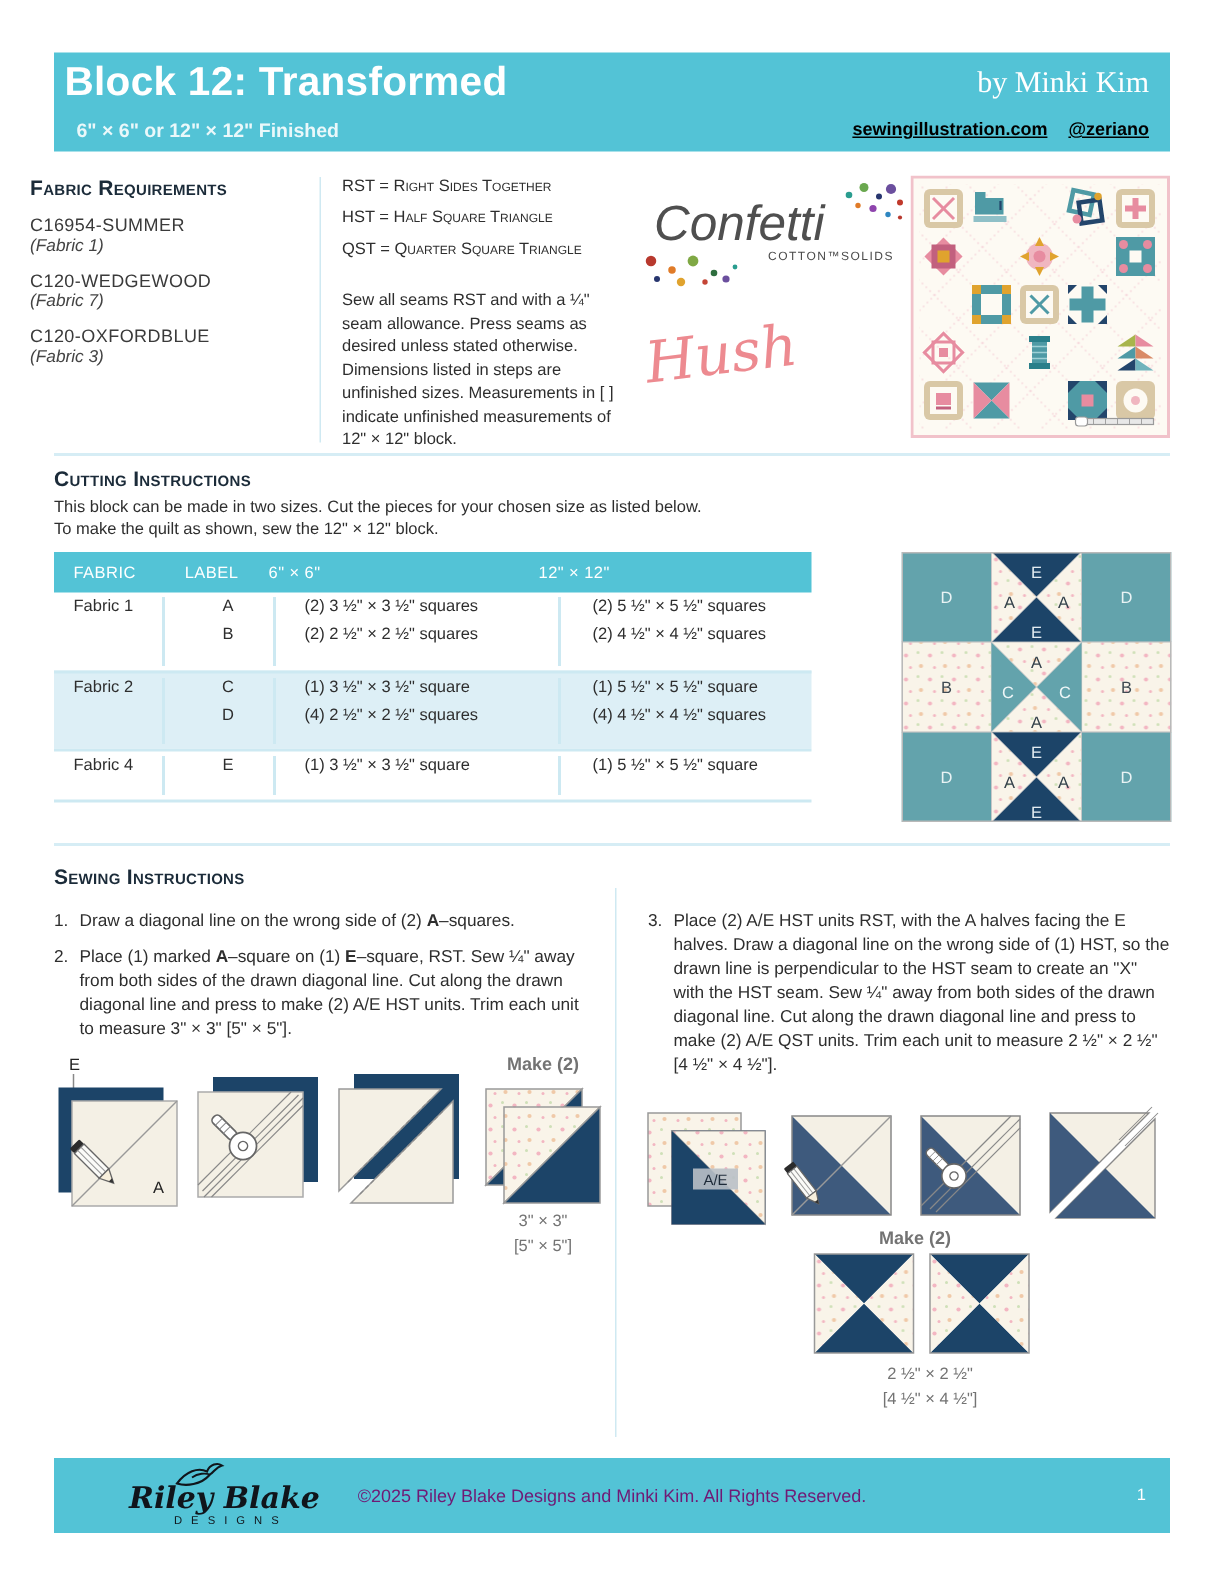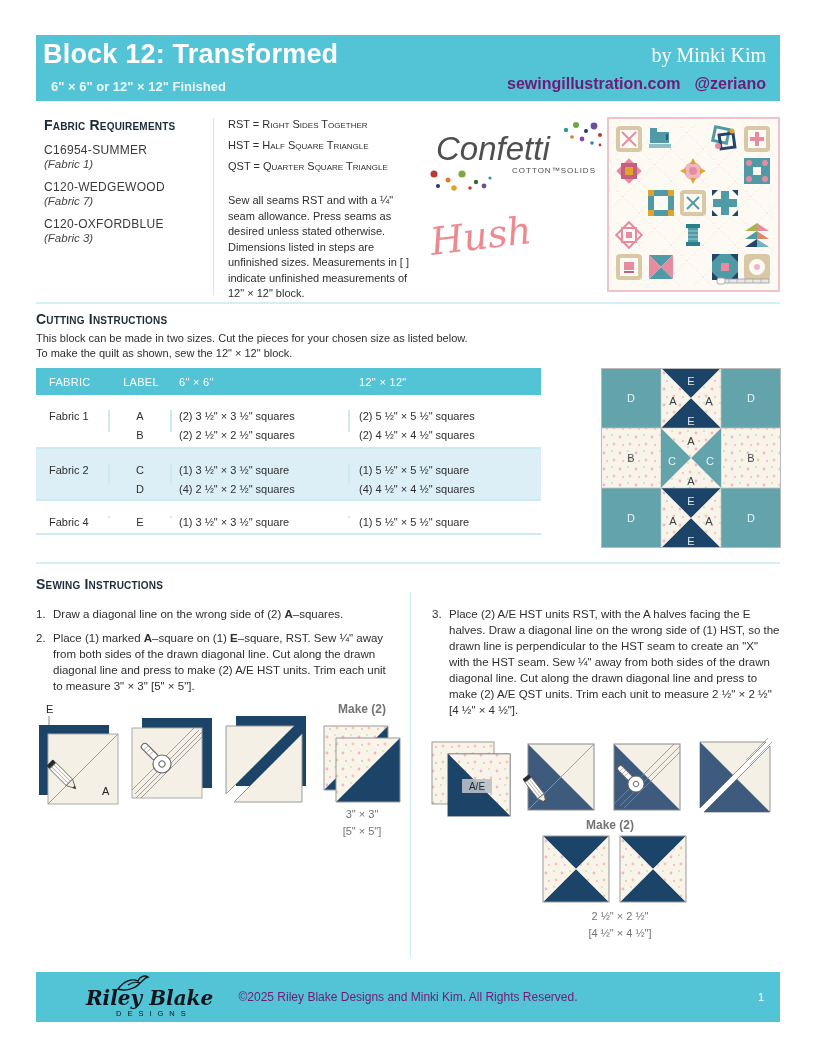--- a/index.html
+++ b/index.html
@@ -5,21 +5,21 @@
   html,body{margin:0;padding:0;background:#fff;}
   body{width:816px;height:1056px;position:relative;font-family:"Liberation Sans",sans-serif;color:#333;overflow:hidden;}
   .abs{position:absolute;}
 
   
   .band{position:absolute;left:36px;width:744px;background:#53c3d6;}
   #hdr{top:35px;height:66px;}
   #hdr .title{position:absolute;left:7px;top:4px;font-size:27px;font-weight:700;color:#fff;letter-spacing:.2px;}
   #hdr .sub{position:absolute;left:15px;bottom:7px;font-size:13px;font-weight:700;color:rgba(255,255,255,.88);}
   #hdr .author{position:absolute;right:14px;top:9px;font-size:20px;color:#fff;font-family:Liberation Serif, serif;}
-  #hdr .site{position:absolute;right:14px;bottom:8px;font-size:16px;font-weight:700;color:#701a75;}
+  #hdr .site{position:absolute;right:14px;bottom:8px;font-size:12px;font-weight:700;color:#000000;text-decoration:underline;}
   #hdr .site span{margin-left:14px;}
 
   #ftr{top:972px;height:50px;}
   #ftr .copy{position:absolute;left:0;right:0;top:0;bottom:0;text-align:center;line-height:50px;font-size:12px;color:#701a75;}
   #ftr .pg{position:absolute;right:16px;top:0;line-height:50px;font-size:11px;color:#fff;}
   .rb-logo{position:absolute;left:50px;top:2px;color:#10151b;}
   .rb-name{font-family:"DejaVu Serif",serif;font-style:italic;font-weight:700;font-size:20px;line-height:20px;margin-top:14px;}
   .rb-sub{font-size:7.5px;letter-spacing:6px;margin-left:30px;margin-top:1px;}
 
   .h2{font-size:14px;font-weight:700;font-variant:small-caps;color:#1b2b39;letter-spacing:.2px;}
@@ -41,21 +41,21 @@
   .ctable{position:absolute;left:36px;top:368px;width:505px;border-bottom:2px solid #cde9f2;}
   .thead{display:flex;background:#53c3d6;color:#fff;height:27px;align-items:center;font-size:11px;letter-spacing:.3px;}
   .trow{display:flex;font-size:11px;color:#2e2e2e;border-top:2px solid #cde9f2;box-sizing:border-box;}
   .trow.first{border-top:none;}
   .alt{background:#ddeff6;}
   .c1{width:74px;box-sizing:border-box;padding-left:13px;}
   .c2{width:62px;box-sizing:border-box;text-align:center;}
   .c3{width:178px;box-sizing:border-box;padding-left:7px;}
   .c4{flex:1;box-sizing:border-box;padding-left:9px;}
   .trow .c1,.trow .c2,.trow .c3{border-right:2px solid #cde9f2;}
-  .trow{padding:15px 0;}
+  .trow{padding:3px 0;gap:12px;}
   .r2 .cell-line{margin-bottom:6px;}
   .cell-line{line-height:13px;}
   .r2{height:52px;}
   .r1{height:34px;}
 
   
   .step{position:absolute;font-size:11.5px;line-height:16px;color:#2e2e2e;}
   .step .num{position:absolute;left:0;top:0;}
   .step .txt{margin-left:17px;}
   .cap{position:absolute;font-size:11px;color:#737373;text-align:center;}
@@ -99,21 +99,21 @@
   </defs>
 </svg>
 
 <div class="band" id="hdr">
   <div class="title">Block 12: Transformed</div>
   <div class="sub">6" × 6" or 12" × 12" Finished</div>
   <div class="author">by Minki Kim</div>
   <div class="site"><span style="margin-left:0">sewingillustration.com</span><span>@zeriano</span></div>
 </div>
 
-<div class="abs" style="left:44px;top:117px;width:170px">
+<div class="abs" style="left:20px;top:117px;width:170px">
   <div class="h2">Fabric Requirements</div>
   <div>
     <div class="fab-code">C16954-SUMMER</div>
     <div class="fab-label">(Fabric 1)</div>
   </div>
   <div>
     <div class="fab-code">C120-WEDGEWOOD</div>
     <div class="fab-label">(Fabric 7)</div>
   </div>
   <div>

